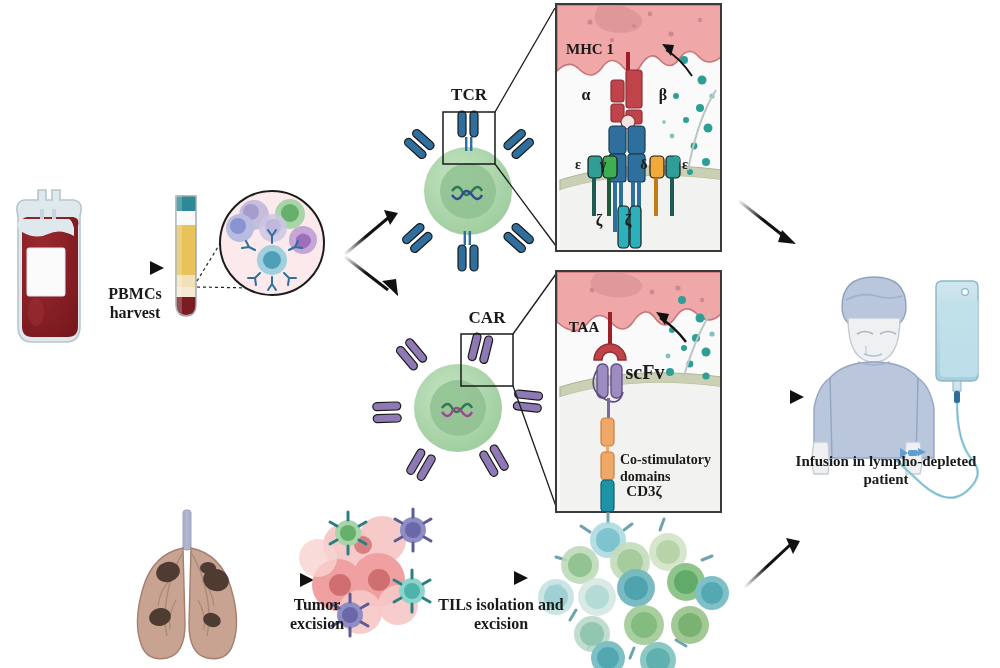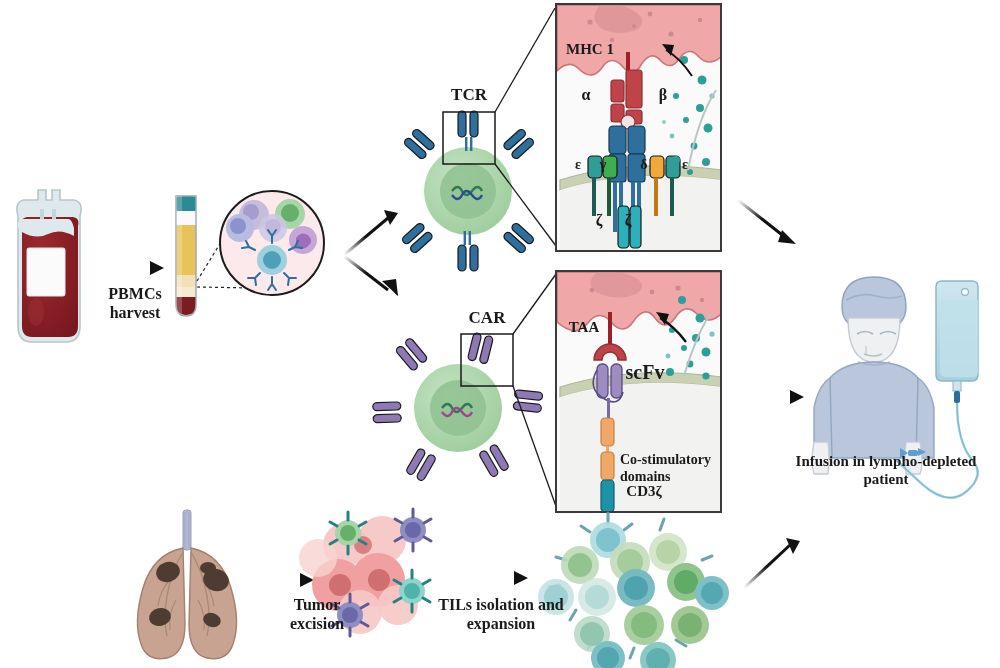--- a/index.html
+++ b/index.html
@@ -479,15 +479,15 @@
 <div class="lbl" style="left:561px;top:319px;width:46px;font-size:15px;">TAA</div>
 <div class="lbl" style="left:622px;top:361px;width:46px;font-size:20px;">scFv</div>
 <div class="lbl" style="left:620px;top:406px;width:104px;font-size:14px;text-align:left;margin-top:46px;">Co-stimulatory
 domains</div>
 <div class="lbl" style="left:617px;top:483px;width:54px;font-size:15px;text-align:center;">CD3ζ</div>
 
 <div class="lbl" style="left:772px;top:453px;width:228px;font-size:15px;">Infusion in lympho-depleted patient</div>
 <div class="lbl" style="left:238px;top:596px;width:92px;font-size:16px;padding-left:33px;">Tumor
 excision</div>
 <div class="lbl" style="left:430px;top:596px;width:142px;font-size:16px;">TILs isolation and
-expansion</div>
+excision</div>
 
 </div>
 
 </body></html>

